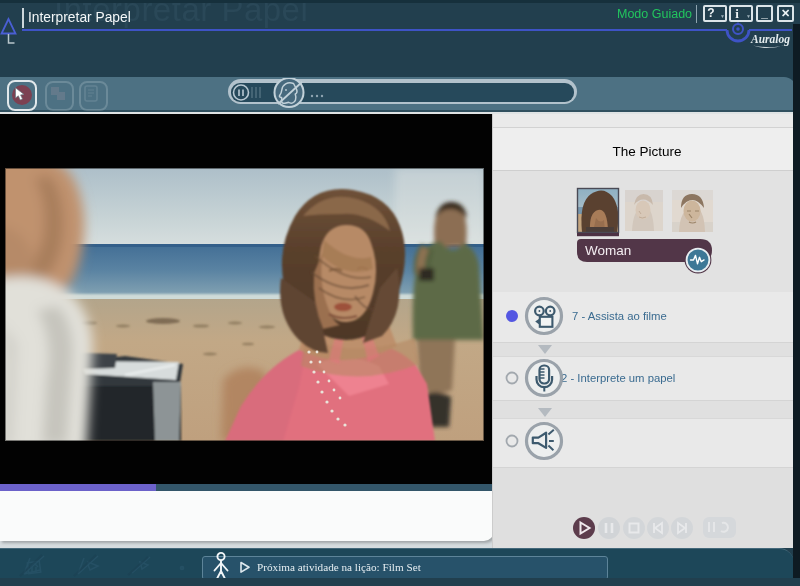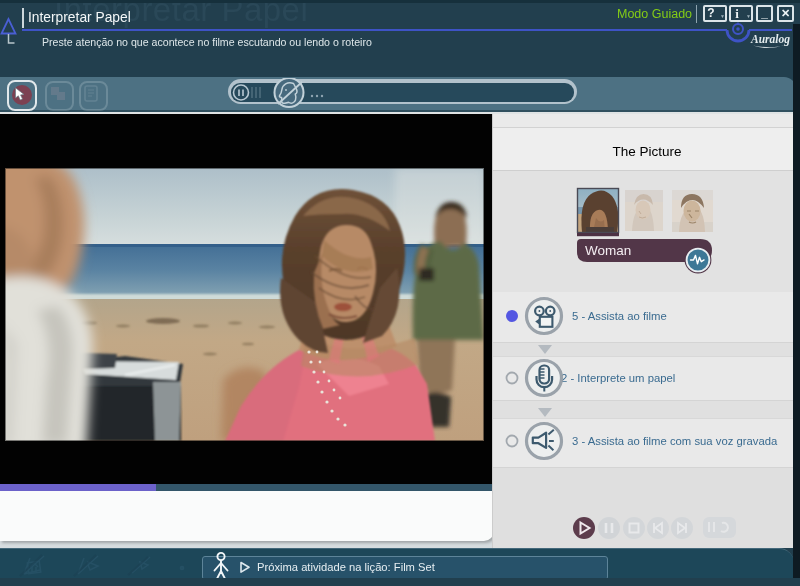--- a/index.html
+++ b/index.html
@@ -6,21 +6,21 @@
 body{width:800px;height:586px;overflow:hidden;font-family:"Liberation Sans",sans-serif;background:#213f4e;-webkit-font-smoothing:antialiased;}
 #app{position:relative;width:800px;height:578px;overflow:hidden;}
 .abs{position:absolute;}
 
 #header{left:0;top:0;width:800px;height:77px;background:#223f4e;}
 #topedge{left:0;top:0;width:800px;height:3px;background:#16303c;}
 #ghost{left:54px;top:-9px;font-size:33px;color:#2a4858;letter-spacing:0.5px;white-space:nowrap;}
 #titlebar{left:22px;top:8px;width:2px;height:20px;background:#cdd7db;}
 #title{left:28px;top:10px;font-size:13.8px;color:#f4f7f8;}
 #subtitle{left:42px;top:36px;font-size:10.6px;color:#dde6e9;}
-#modeguiado{left:617px;top:7px;font-size:12.5px;color:#84cc16;}
+#modeguiado{left:617px;top:7px;font-size:12.5px;color:#22c55e;}
 .winbtn{top:5px;height:13px;border:2px solid #dce5e9;border-radius:2px;color:#eef3f5;text-align:center;font-weight:bold;font-size:12px;line-height:13px;}
 .winbtn .dd{position:absolute;right:0px;top:3px;font-size:5px;color:#9db0ba;}
 .winbtn .g{position:absolute;left:1px;top:0px;width:10px;}
 #sep1{left:696px;top:5px;width:1px;height:18px;background:#8fa5b0;}
 
 #toolbar{left:0;top:77px;width:796px;height:33px;background:#4d7183;border-top-right-radius:12px;}
 #tbline1{left:0;top:110px;width:800px;height:2px;background:#30505f;}
 #tbline2{left:0;top:112px;width:800px;height:2px;background:#dfe3e4;}
 #btn1{left:7px;top:80px;width:26px;height:27px;border:2px solid #e2e9ec;border-radius:8px;}
 #btn1 .circ{position:absolute;left:3px;top:3px;width:20px;height:20px;border-radius:50%;background:#7c4152;}
@@ -44,34 +44,33 @@
 #band2{left:0;top:14px;width:308px;height:42px;background:#eeeeee;border-bottom:1px solid #cfcfcf;}
 #picttitle{left:0;top:30px;width:308px;text-align:center;font-size:13.5px;color:#000000;}
 #thumbband{left:0;top:57px;width:308px;height:121px;background:#e2e2e2;border-bottom:1px solid #d6d6d6;}
 .steprow{left:0;width:308px;background:#e9e9e9;border-bottom:1px solid #d4d4d4;}
 .arrowzone{left:0;width:308px;background:#e0e0e0;border-bottom:1px solid #d8d8d8;}
 #below{left:0;top:354px;width:308px;height:80px;background:#dfdfdf;}
 .steptext{font-size:11.3px;color:#3a6b90;white-space:nowrap;}
 
 #bottombar{left:0;top:548px;width:794px;height:38px;background:#1d4759;border-top:1px solid #44687a;border-top-right-radius:15px;}
 #pillnav{left:202px;top:556px;width:404px;height:22px;background:#27526a;border:1px solid #5d8499;border-radius:3px;}
-#pillnavtext{left:257px;top:561px;font-size:11.2px;color:#e6eef2;}
+#pillnavtext{left:257px;top:561px;font-size:11.2px;color:#e6eef2;font-family:Liberation Serif, serif;}
 #rightstrip{left:793px;top:24px;width:7px;height:562px;background:#0e1b23;}
 #botstrip{left:0;top:583px;width:800px;height:3px;background:#0d1f29;}
 </style>
 </head>
 <body>
 <div id="app">
 
   <div class="abs" id="header"></div>
   <div class="abs" id="ghost">Interpretar Papel</div>
   <div class="abs" id="topedge"></div>
   <div class="abs" id="titlebar"></div>
   <div class="abs" id="title">Interpretar Papel</div>
-  <div class="abs" id="subtitle">Preste atenção no que acontece no filme escutando ou lendo o roteiro</div>
   <div class="abs" id="modeguiado">Modo Guiado</div>
   <div class="abs" id="sep1"></div>
   <div class="abs winbtn" style="left:703px;width:20px;">
       <span class="g">?</span>
       <span class="dd">▼</span>
     </div>
   <div class="abs winbtn" style="left:729px;width:20px;">
       <span class="g" style="font-family:'Liberation Serif',serif;font-size:13px;">i</span>
       <span class="dd">▼</span>
     </div>
@@ -282,23 +281,22 @@
     <div class="rp" id="band1"></div>
     <div class="rp" id="band2"></div>
     <div class="rp" id="picttitle">The Picture</div>
     <div class="rp" id="thumbband"></div>
     <div class="rp steprow" style="top:178px;height:50px;"></div>
     <div class="rp arrowzone" style="top:229px;height:13px;"></div>
     <div class="rp steprow" style="top:243px;height:43px;"></div>
     <div class="rp arrowzone" style="top:287px;height:17px;"></div>
     <div class="rp steprow" style="top:305px;height:48px;"></div>
     <div class="rp" id="below"></div>
-    <div class="rp steptext" style="left:79px;top:196px;">5 - Assista ao filme</div>
+    <div class="rp steptext" style="left:79px;top:196px;">7 - Assista ao filme</div>
     <div class="rp steptext" style="left:68px;top:258px;">2 - Interprete um papel</div>
-    <div class="rp steptext" style="left:79px;top:321px;">3 - Assista ao filme com sua voz gravada</div>
   </div>
   <svg class="abs" style="left:492px;top:114px;" width="308" height="434" viewBox="0 0 308 434" id="rpsvg">
     <defs>
       <linearGradient id="tsky" x1="0" y1="0" x2="0" y2="1">
         <stop offset="0" stop-color="#8fb0c2"></stop>
           <stop offset="1" stop-color="#c3cdd0"></stop>
       </linearGradient>
     </defs>
 
     <g>

